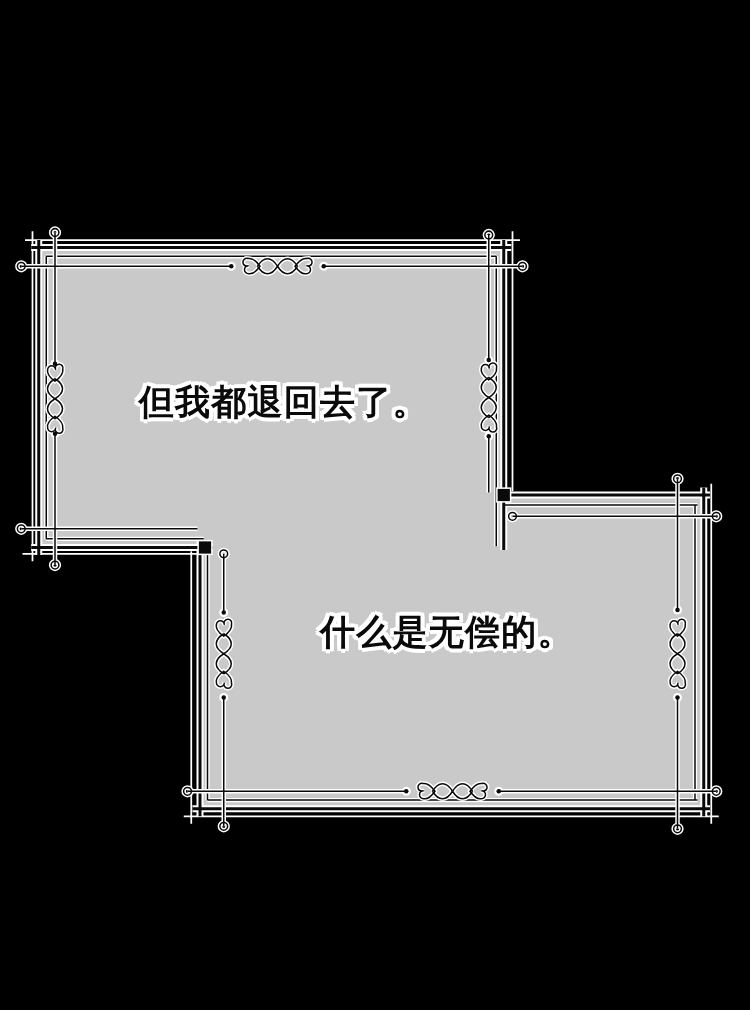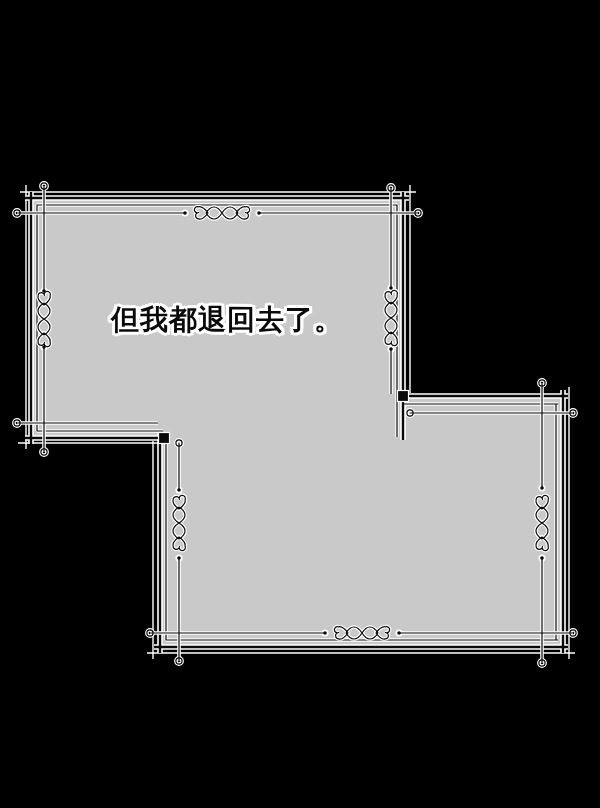--- a/index.html
+++ b/index.html
@@ -4,21 +4,21 @@
 <style>
   :root{
     --bg:#000000;
     --panel:#c9c9c9;
     --ink:#0a0a0a;
     --casing:#ffffff;
   }
   html,body{margin:0;padding:0;background:var(--bg);}
   .stage{
     position:relative;width:600px;height:808px;background:var(--bg);
-    overflow:hidden;font-family:Liberation Mono, monospace;
+    overflow:hidden;font-family:Liberation Sans, sans-serif;
   }
   .stage svg{position:absolute;left:0;top:0;}
   
   svg path, svg circle{fill:none;stroke-linecap:butt;}
   .dot{stroke-linecap:round;}
   .off{stroke:var(--casing);stroke-width:1.4;}
   .core .b  {stroke:var(--ink);stroke-width:2.4;}
   .core .t  {stroke:var(--ink);stroke-width:1.2;}
   .core .d  {stroke:var(--ink);stroke-width:1.2;}
   .core .c  {stroke:var(--ink);stroke-width:1.2;}
@@ -235,15 +235,16 @@
     <g class="squares">
       <rect x="397.5" y="390.5" width="11" height="11"></rect>
       <rect x="158.5" y="432.5" width="11" height="11"></rect>
     </g>
   </svg>
 
   <div class="dialogue" id="text-a">
     <span>但我都退回去了。</span>
   </div>
   <div class="dialogue" id="text-b">
+    <span>什么是无偿的。</span>
   </div>
 
 </div>
 
 </body></html>

